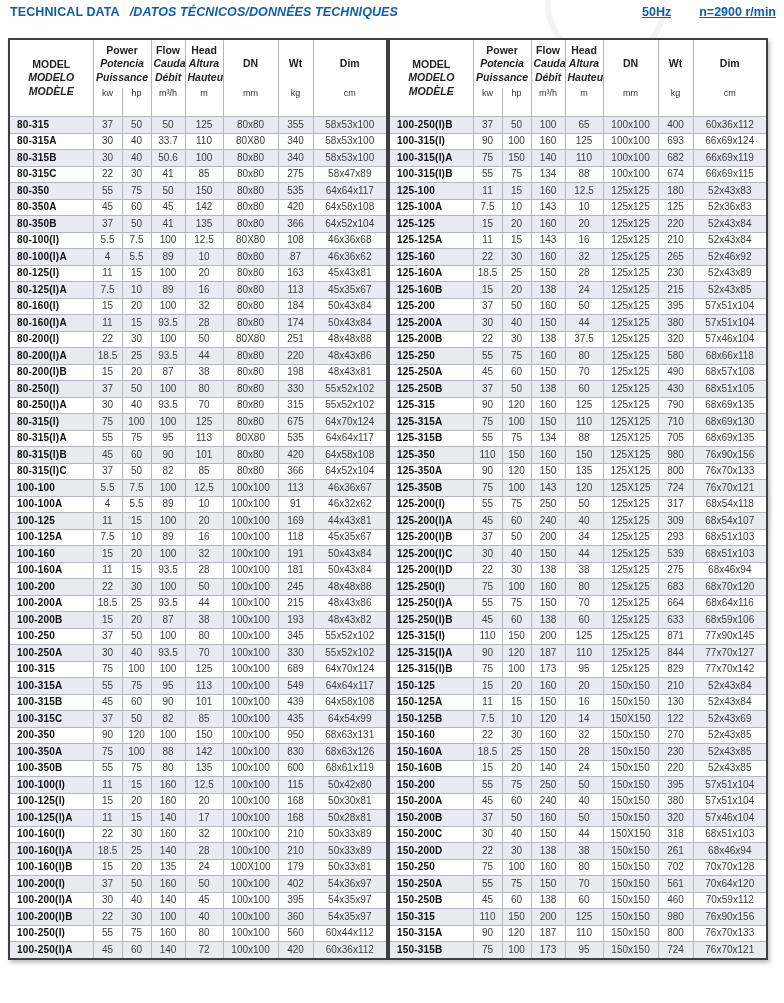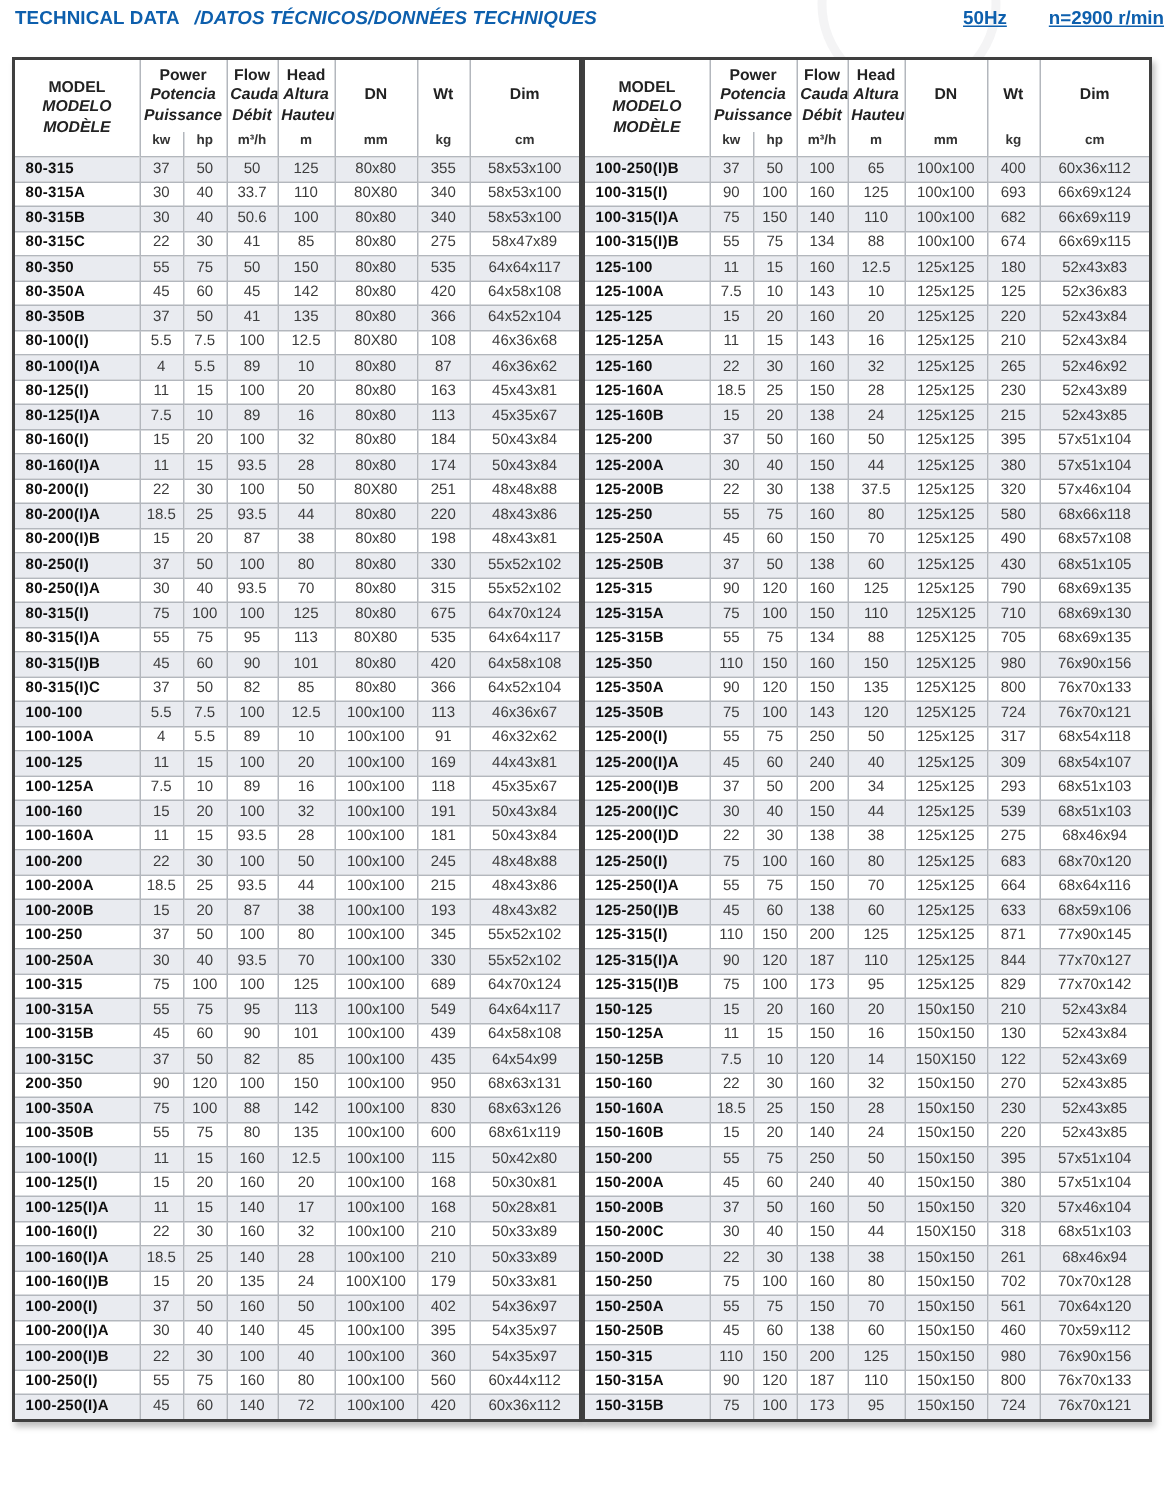--- a/index.html
+++ b/index.html
@@ -29,21 +29,21 @@
     box-shadow:2px 3px 4px rgba(0,0,0,0.25);
     background:#fff;
   }
   .data-table th,.data-table td{
     border:1px solid #b3b7bd;
     padding:0 2px;overflow:hidden;white-space:nowrap;
   }
   
   .data-table thead th{background:#ffffff;color:#222;font-size:10.5px;line-height:1.3;}
   .data-table tr.labels th{border-bottom:none;height:48px;vertical-align:middle;}
-  .data-table tr.units th{border-top:none;height:14px;font-weight:bold;font-size:9px;color:#333;vertical-align:top;padding-bottom:2px;}
+  .data-table tr.units th{border-top:none;height:14px;font-weight:normal;font-size:9px;color:#333;vertical-align:top;padding-bottom:14px;}
   .b{font-weight:bold;font-style:normal;}
   .bi{font-weight:bold;font-style:italic;}
   
   .data-table tbody td{height:15.5px;font-size:10px;text-align:center;color:#3c3c3c;line-height:1;}
   .data-table tbody td.model{text-align:left;padding-left:7px;font-weight:bold;color:#0f0f0f;letter-spacing:.2px;}
   .data-table tbody tr:nth-child(odd){background:#e9ebf0;}
   .data-table tbody tr:nth-child(even){background:#ffffff;}
 </style>
 </head>
 <body>

